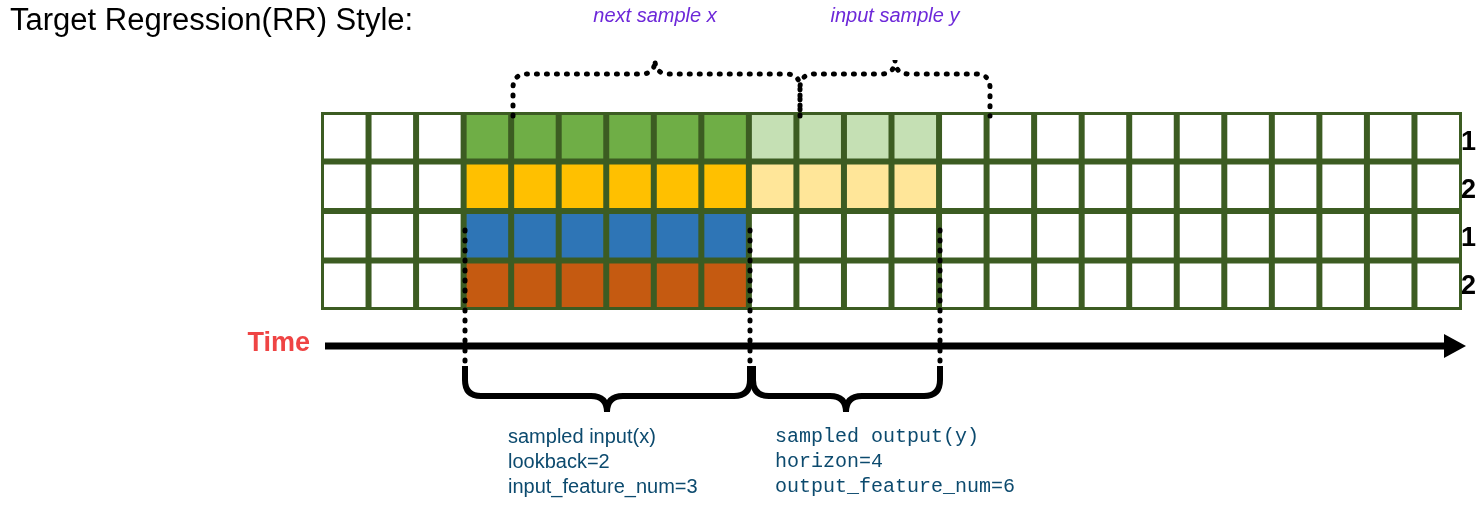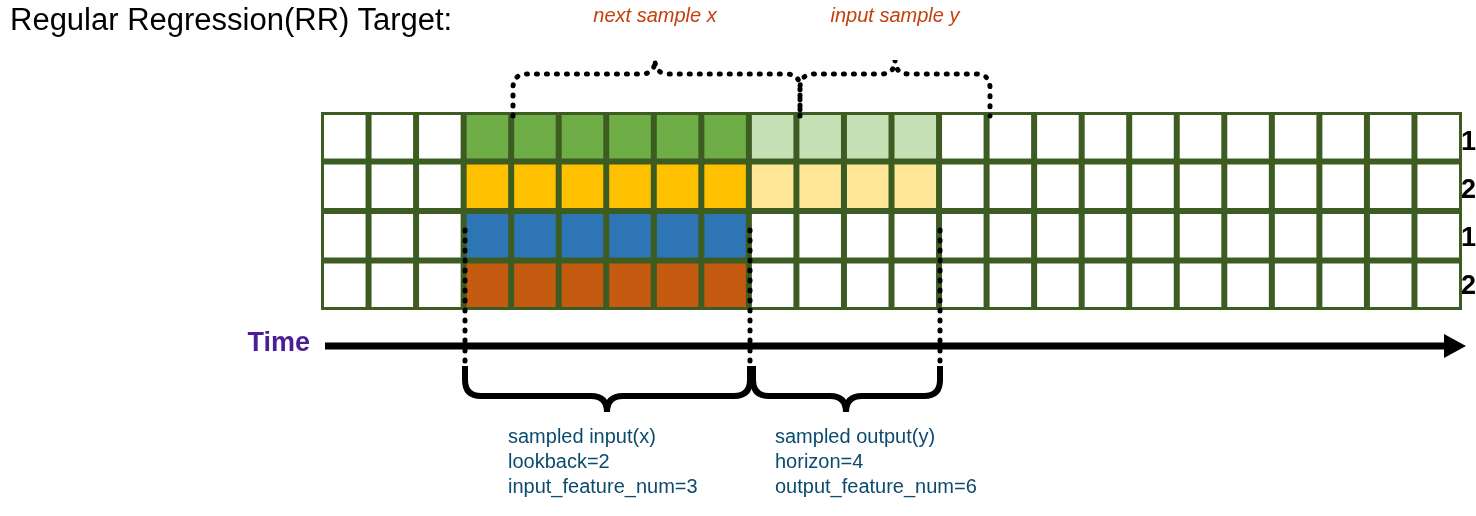--- a/index.html
+++ b/index.html
@@ -35,27 +35,27 @@
     white-space: nowrap;
   }
   .timelabel {
     position: absolute;
     left: 0;
     width: 310px;
     text-align: right;
     top: 327px;
     font-size: 27px;
     font-weight: bold;
-    color: #4c1d95;
+    color: #ef4444;
   }
   .annot-top {
     position: absolute;
     font-size: 20px;
     font-style: italic;
-    color: #c2410c;
+    color: #6d28d9;
     white-space: nowrap;
     text-align: center;
   }
   .annot-bottom {
     position: absolute;
     font-size: 20px;
     color: #0c4a6e;
     white-space: nowrap;
     line-height: 25px;
   }
@@ -64,21 +64,21 @@
     left: 0;
     top: 0;
   }
   .overlay-svg { pointer-events: none; }
 </style>
 </head>
 <body>
 
 <div id="root">
 
-  <div class="title">Regular Regression(RR) Target:</div>
+  <div class="title">Target Regression(RR) Style:</div>
 
   <div class="rowlabel" style="top:126px;">Target 1</div>
   <div class="rowlabel" style="top:174px;">Target 2</div>
   <div class="rowlabel" style="top:222px;">Extra Feature 1</div>
   <div class="rowlabel" style="top:270px;">Extra Feature 2</div>
 
   <div class="timelabel">Time</div>
 
   <svg class="grid-svg" id="grid" width="1476" height="516">
       <rect x="321" y="112" width="1141" height="198" fill="#3c5c22"></rect>
@@ -199,19 +199,19 @@
   </svg>
 
   <div class="annot-top" style="left:555px; top:4px; width:200px;">next sample x</div>
   <div class="annot-top" style="left:795px; top:4px; width:200px;">input sample y</div>
 
   <div class="annot-bottom" style="left:508px; top:424px;">
     <div>sampled input(x)</div>
     <div>lookback=2</div>
     <div>input_feature_num=3</div>
   </div>
-  <div class="annot-bottom" style="left:775px; top:424px;">
+  <div class="annot-bottom" style="left:775px; top:424px;font-family:Liberation Mono, monospace;">
     <div>sampled output(y)</div>
     <div>horizon=4</div>
     <div>output_feature_num=6</div>
   </div>
 
 </div>
 
 </body></html>

